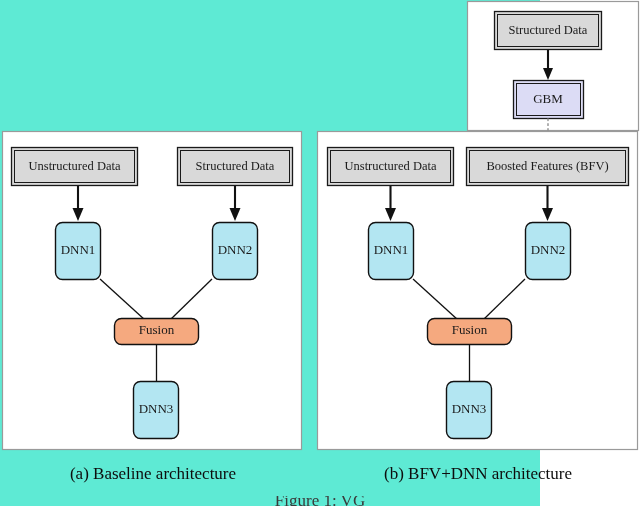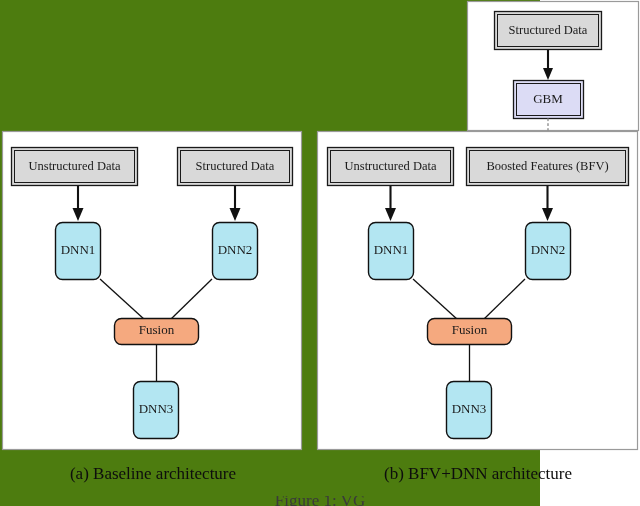--- a/index.html
+++ b/index.html
@@ -10,21 +10,21 @@
   body {
     width: 640px;
     height: 506px;
     overflow: hidden;
     font-family: "Liberation Serif", serif;
   }
   #figure-root {
     position: relative;
     width: 540px;
     height: 506px;
-    background: #4d7c0f;
+    background: #5eead4;
   }
   svg.figure-svg {
     position: absolute;
     top: 0;
     left: 0;
     width: 640px;
     height: 506px;
     display: block;
   }
   .node-label {

